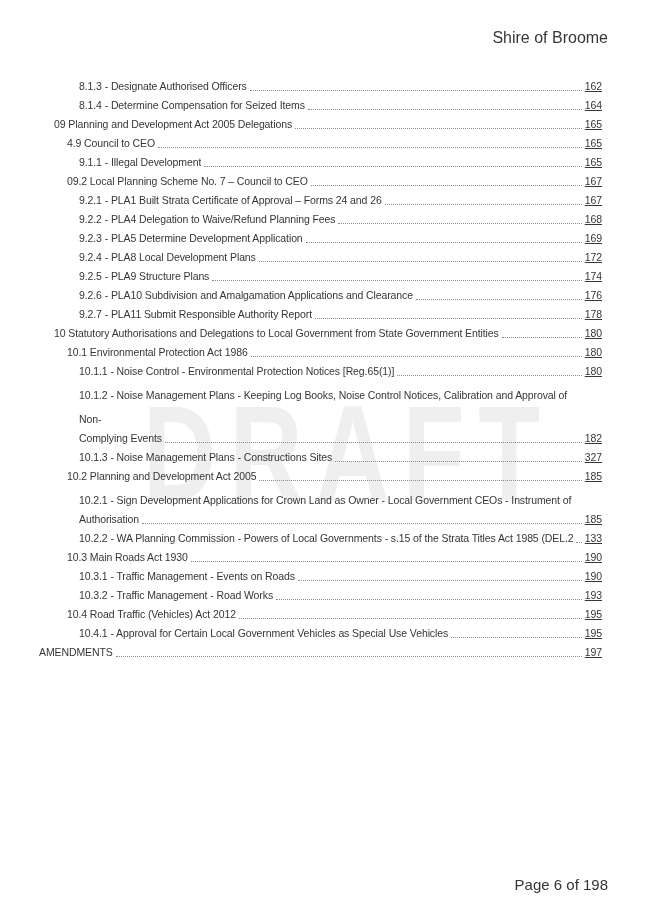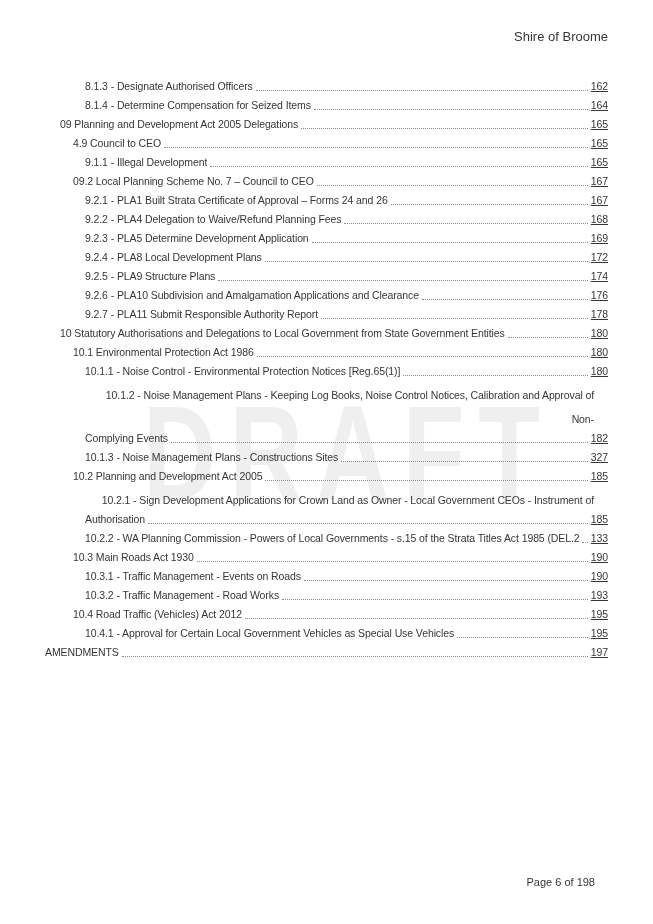--- a/index.html
+++ b/index.html
@@ -26,39 +26,38 @@
     z-index: 0;
     white-space: nowrap;
     user-select: none;
   }
   .header {
     position: absolute;
     top: 29px;
     left: 45px;
     width: 563px;
     text-align: right;
-    font-size: 13px;
+    font-size: 16px;
     z-index: 1;
   }
   .footer {
     position: absolute;
     top: 876px;
-    left: 32px;
+    left: 45px;
     width: 563px;
     text-align: right;
-    font-size: 11px;
+    font-size: 15px;
     z-index: 1;
   }
   .toc {
     position: absolute;
     top: 79px;
-    left: 45px;
+    left: 39px;
     width: 563px;
     z-index: 1;
-    text-align: right;
   }
   .toc-entry {
     margin-bottom: 4px;
     font-size: 10.5px;
     letter-spacing: -0.1px;
   }
   .toc-entry.lvl0 { padding-left: 0; }
   .toc-entry.lvl1 { padding-left: 15px; }
   .toc-entry.lvl2 { padding-left: 28px; }
   .toc-entry.lvl3 { padding-left: 40px; }

